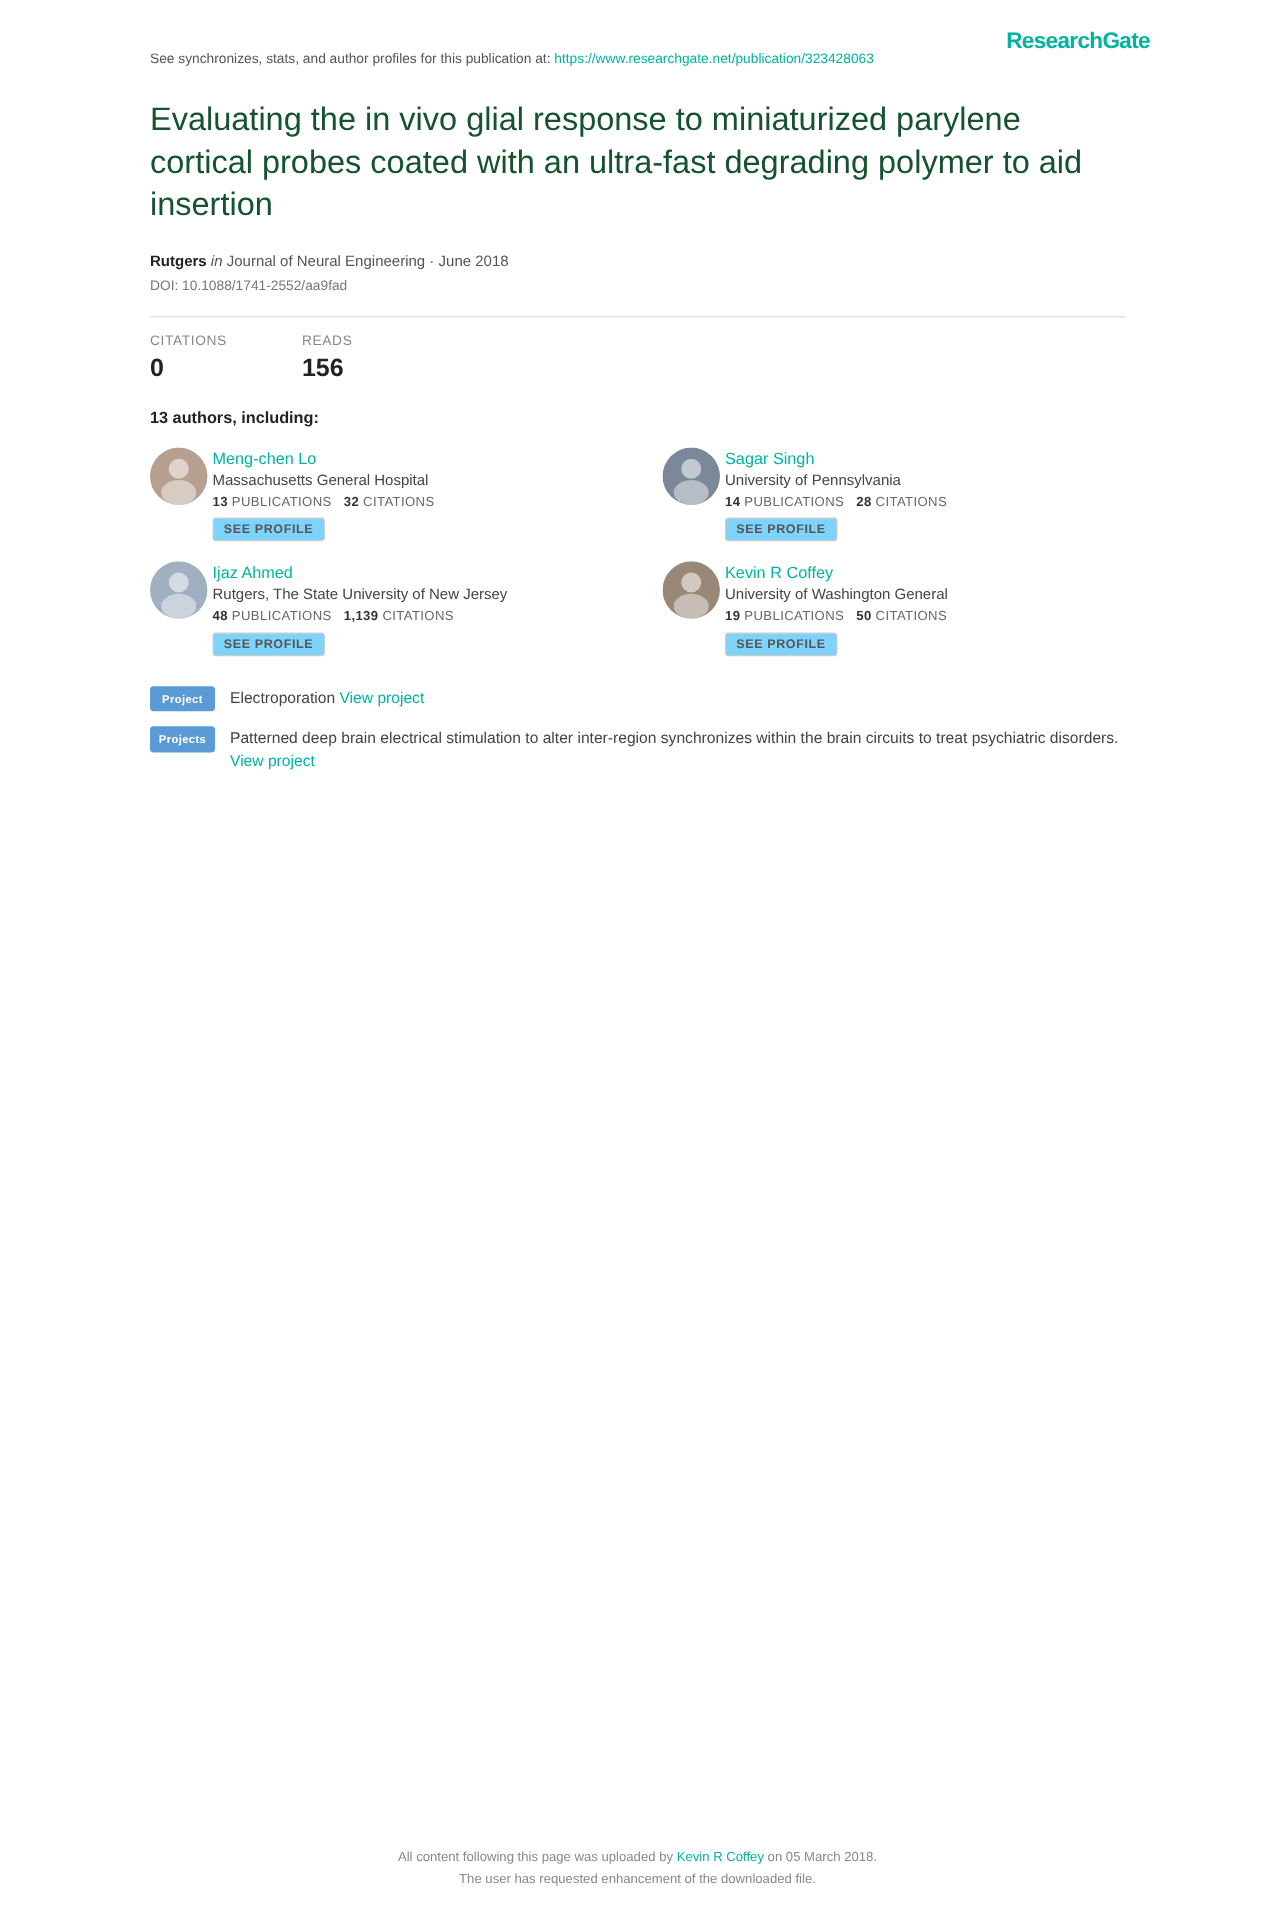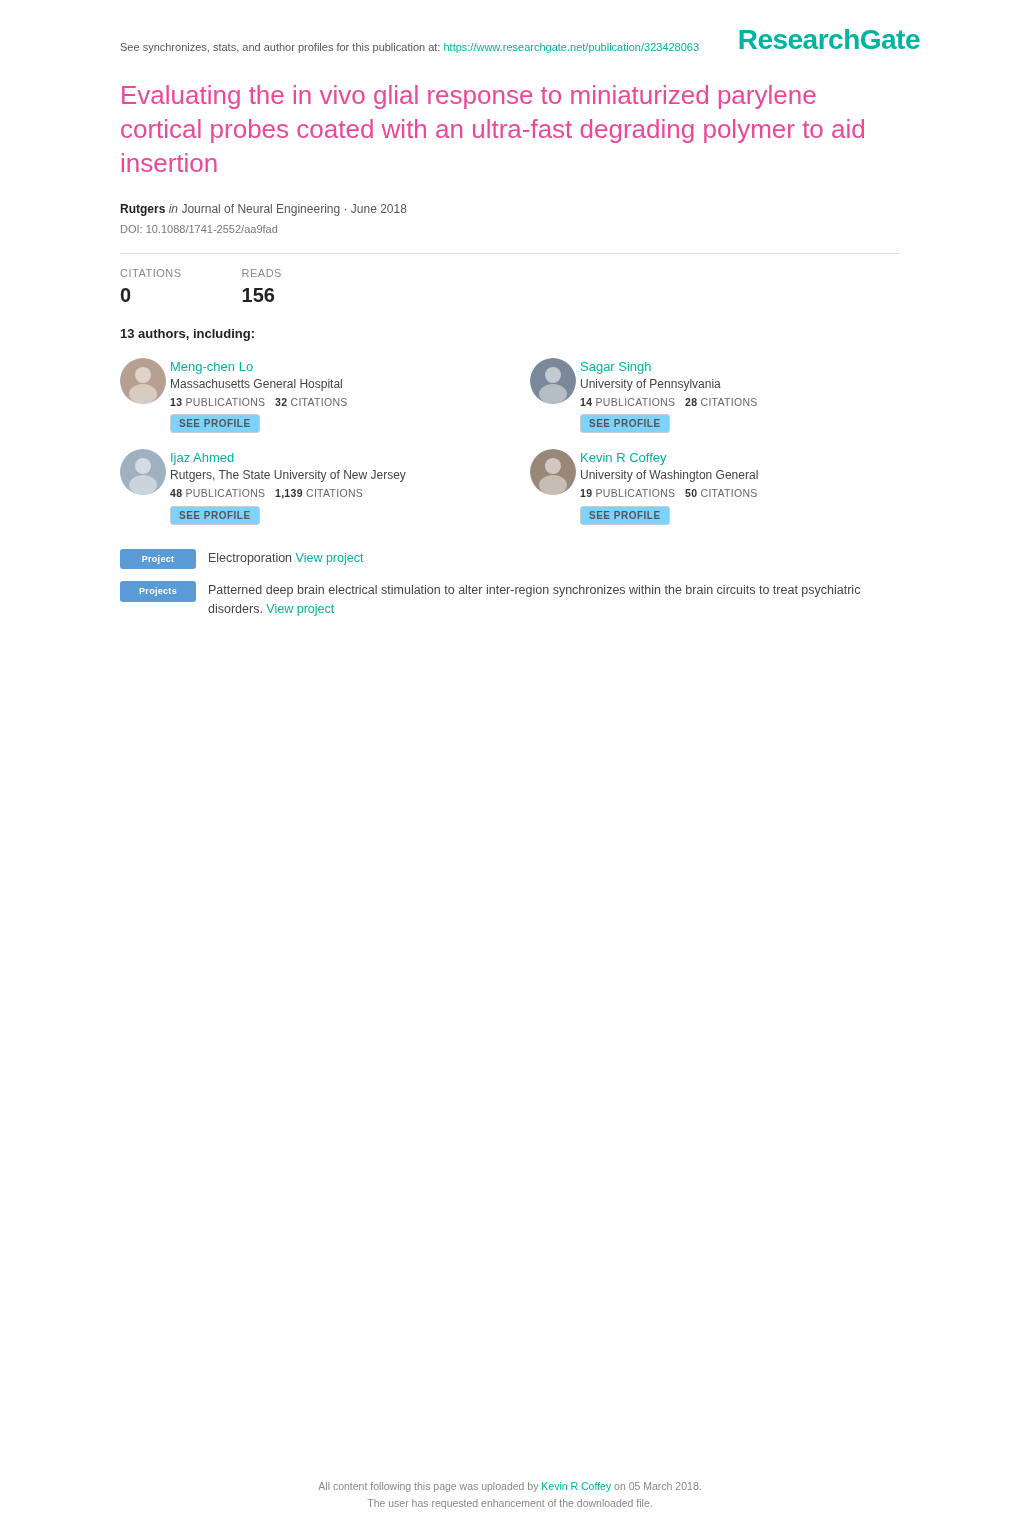--- a/index.html
+++ b/index.html
@@ -14,38 +14,38 @@
       max-width: 900px;
       margin: 0 auto;
       padding: 30px 60px 60px 60px;
       position: relative;
     }
     .rg-logo {
       position: absolute;
       top: 20px;
       right: 40px;
       color: #00b4a0;
-      font-size: 28px;
+      font-size: 18px;
       font-weight: bold;
       letter-spacing: -0.5px;
     }
     .see-discussions {
       font-size: 11px;
       color: #555;
       margin-bottom: 24px;
       margin-top: 10px;
     }
     .see-discussions a {
       color: #00b4a0;
       text-decoration: none;
     }
     .main-title {
       font-size: 26px;
       font-weight: 300;
-      color: #ec4899;
+      color: #14532d;
       line-height: 1.3;
       margin-bottom: 20px;
       margin-top: 8px;
     }
     .article-meta {
       font-size: 12px;
       color: #555;
       margin-bottom: 4px;
     }
     .article-meta strong {
@@ -169,21 +169,21 @@
       margin-bottom: 12px;
     }
     .project-badge {
       background: #5b9bd5;
       color: #fff;
       font-size: 9px;
       font-weight: bold;
       border-radius: 3px;
       padding: 4px 6px;
       flex-shrink: 0;
-      width: 76px;
+      width: 52px;
       text-align: center;
       letter-spacing: 0.3px;
     }
     .project-text {
       font-size: 12.5px;
       color: #444;
       line-height: 1.5;
     }
     .project-text a {
       color: #00b4a0;

